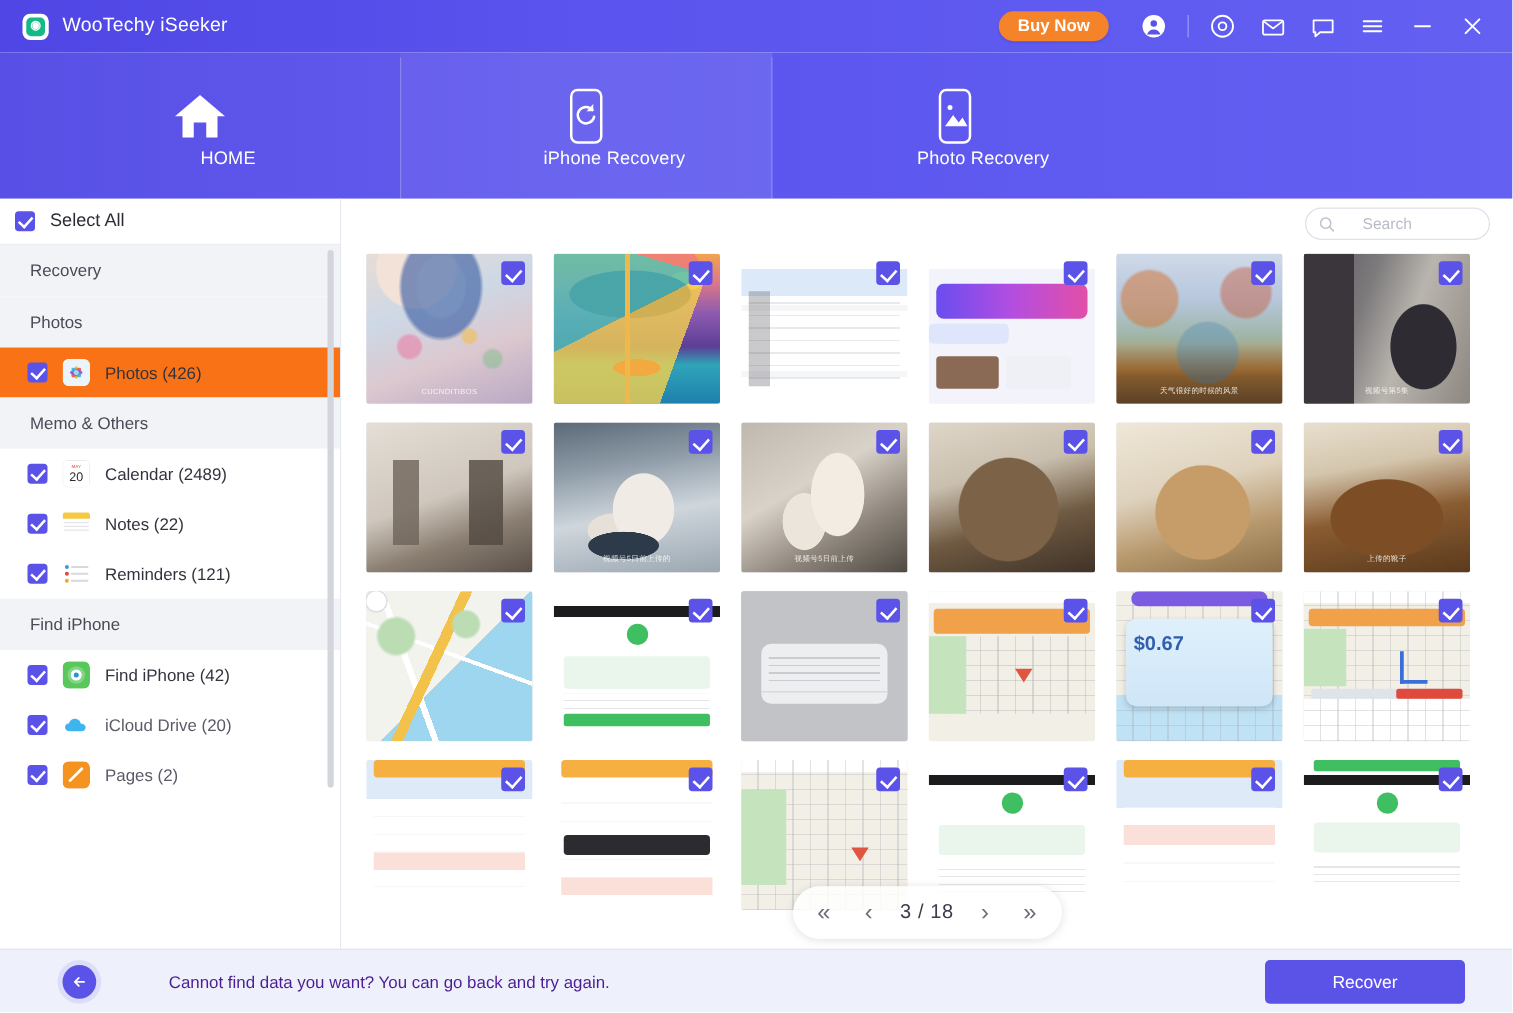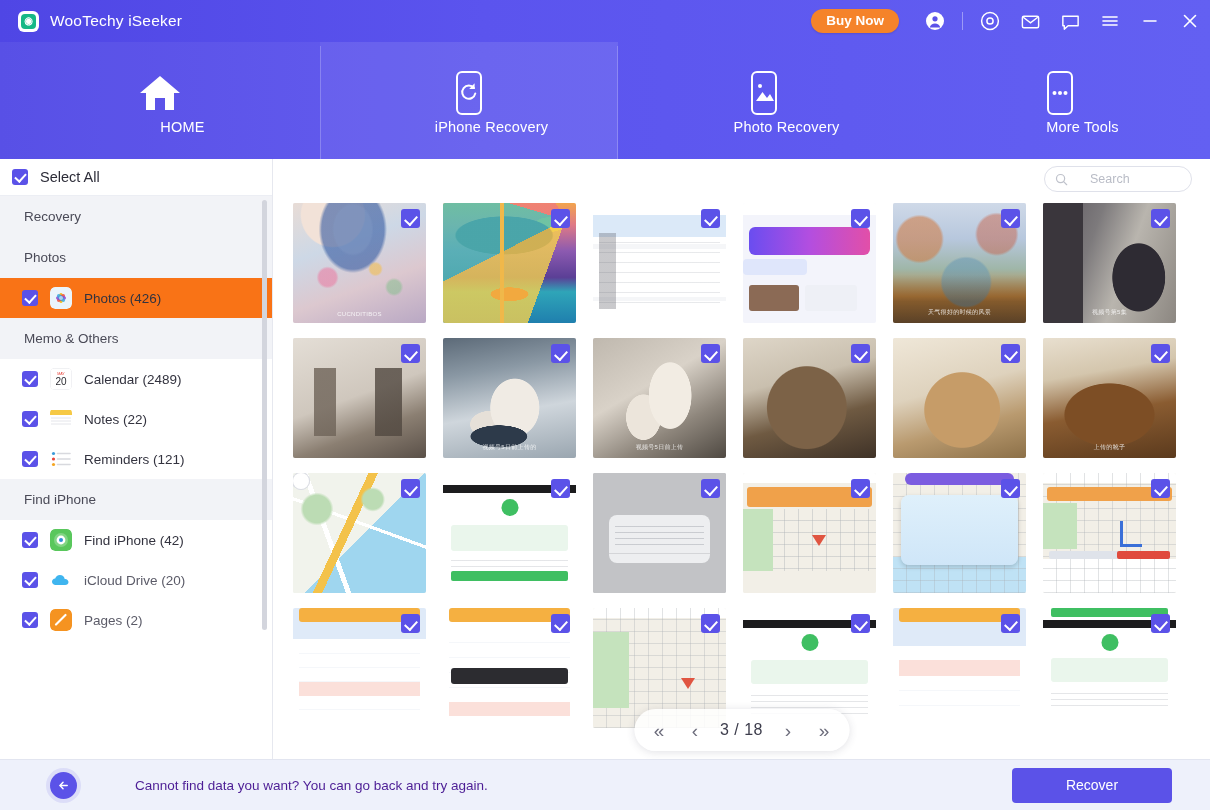--- a/index.html
+++ b/index.html
@@ -32,20 +32,21 @@
     width: 15px; height: 15px; border-radius: 4px;
     background: #16b886;
     display: flex; align-items: center; justify-content: center;
     color: #fff; font-size: 10px; font-weight: bold; line-height: 1;
   }
   .brand-title {
     color: #ffffff; font-size: 15.5px; letter-spacing: .2px;
   }
   .tb-right {
     margin-left: auto; display: flex; align-items: center; gap: 0;
+    padding-right: 12px;
   }
   .buy-now {
     background: #f5832a; color: #fff;
     font-size: 13.5px; font-weight: bold;
     border-radius: 13px; padding: 5px 15px 6px;
     margin-right: 16px; cursor: pointer;
     border: none; line-height: 1;
     box-shadow: 0 1px 2px rgba(0,0,0,.12);
   }
   .tb-icon {
@@ -336,31 +337,20 @@
       <div class="nav-icon">
         <svg width="32" height="46" viewBox="0 0 32 46">
           <rect x="4" y="2" width="24" height="42" rx="5" fill="none" stroke="#ffffff" stroke-width="2"></rect>
           <circle cx="12" cy="16" r="2" fill="#ffffff"></circle>
           <path d="M8 31l6.5-9 4.5 6 3-4 4 7z" fill="#ffffff"></path>
         </svg>
       </div>
       <div class="nav-label">Photo Recovery</div>
     </div>
 
-    <div class="nav-tab more">
-      <div class="nav-icon">
-        <svg width="32" height="46" viewBox="0 0 32 46">
-          <rect x="4" y="2" width="24" height="42" rx="5" fill="none" stroke="#ffffff" stroke-width="2"></rect>
-          <circle cx="10.5" cy="23" r="2" fill="#ffffff"></circle>
-          <circle cx="16" cy="23" r="2" fill="#ffffff"></circle>
-          <circle cx="21.5" cy="23" r="2" fill="#ffffff"></circle>
-        </svg>
-      </div>
-      <div class="nav-label">More Tools</div>
-    </div>
   </div>
 
   <div class="sidebar">
     <div class="select-all">
       <div class="cb"></div>
       <div class="select-all-label">Select All</div>
     </div>
 
     <div class="side-scroll">
 
@@ -690,20 +680,21 @@
         </div>
       </div>
 
       <div class="cell">
         <div class="thumb" style="background:#eef1e9;">
           <div class="shade" style="background:
             repeating-linear-gradient(90deg, transparent 0 13px, rgba(170,175,180,.35) 13px 14px),
             repeating-linear-gradient(180deg, transparent 0 11px, rgba(170,175,180,.35) 11px 12px),
             linear-gradient(180deg,#f2efe7 0 70%, #bfe2f5 70% 100%);"></div>
           <div class="shade" style="position:absolute; left:8px; right:8px; top:22px; height:70px; background:linear-gradient(180deg,#dff0fb,#cfe6f8); border-radius:8px; box-shadow:0 2px 5px rgba(0,0,0,.18);"></div>
+          <div class="shade" style="position:absolute; left:14px; top:34px; font-size:16px; font-weight:bold; color:#2f5fae;">$0.67</div>
           <div class="shade" style="position:absolute; left:12px; right:12px; bottom:24px; height:12px; background:#7b5ce0; border-radius:6px;"></div>
           <div class="tick"></div>
         </div>
       </div>
 
       <div class="cell">
         <div class="thumb" style="background:#f1efe8;">
           <div class="shade" style="background:
             repeating-linear-gradient(90deg, transparent 0 13px, rgba(170,175,180,.35) 13px 14px),
             repeating-linear-gradient(180deg, transparent 0 11px, rgba(170,175,180,.35) 11px 12px),

